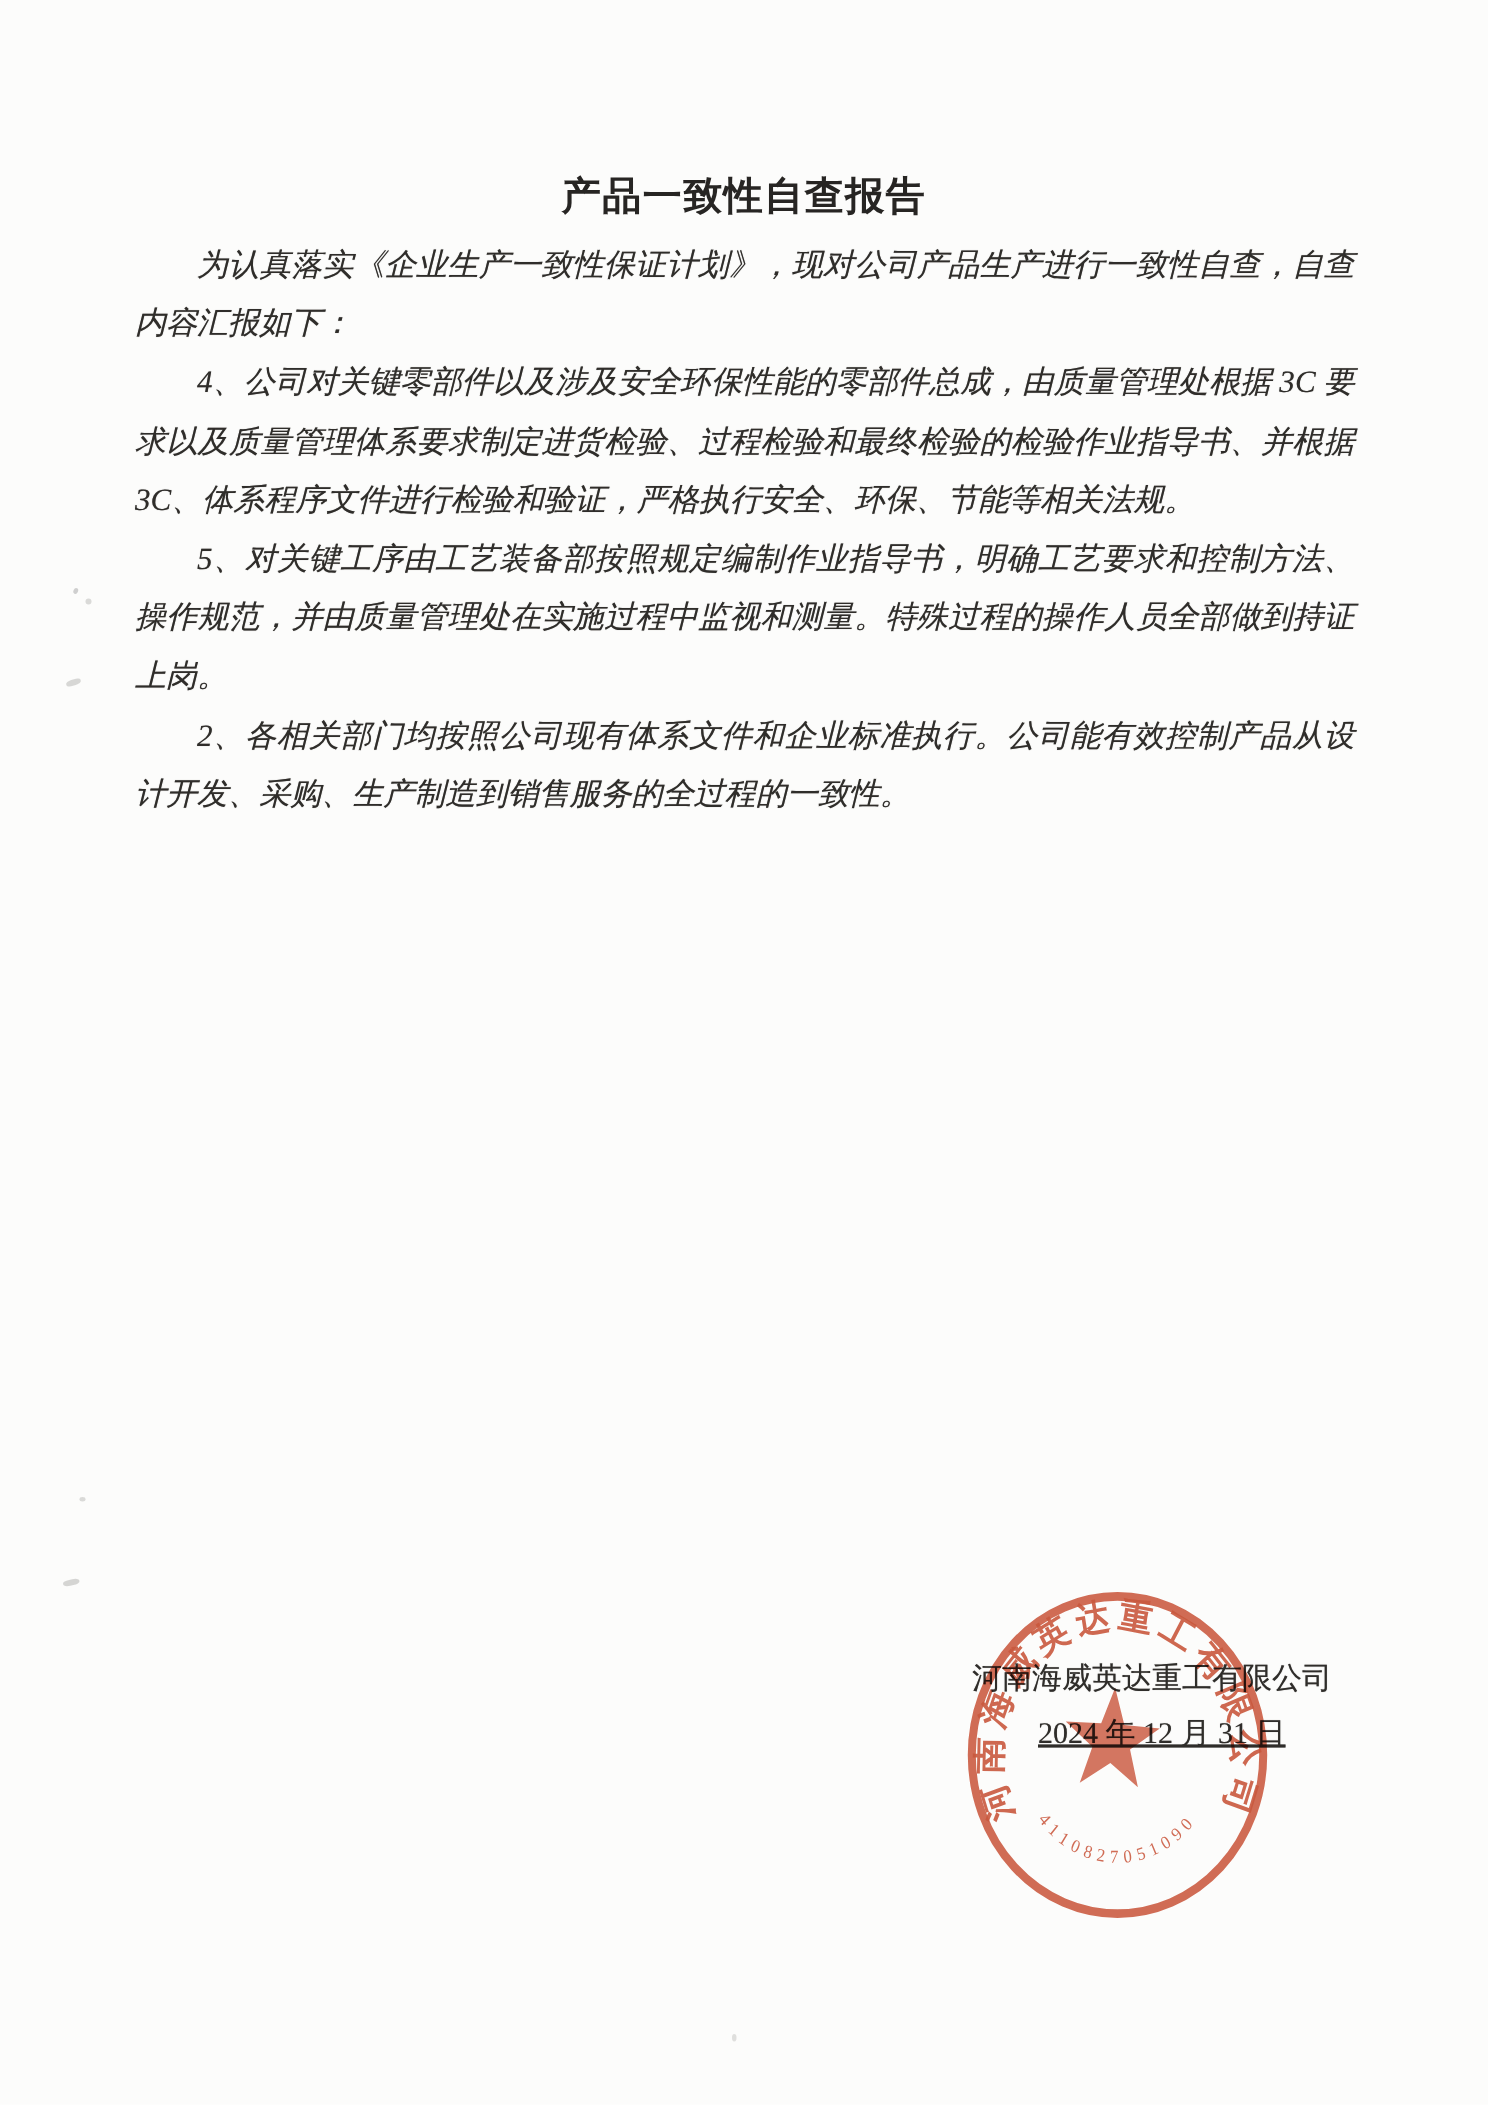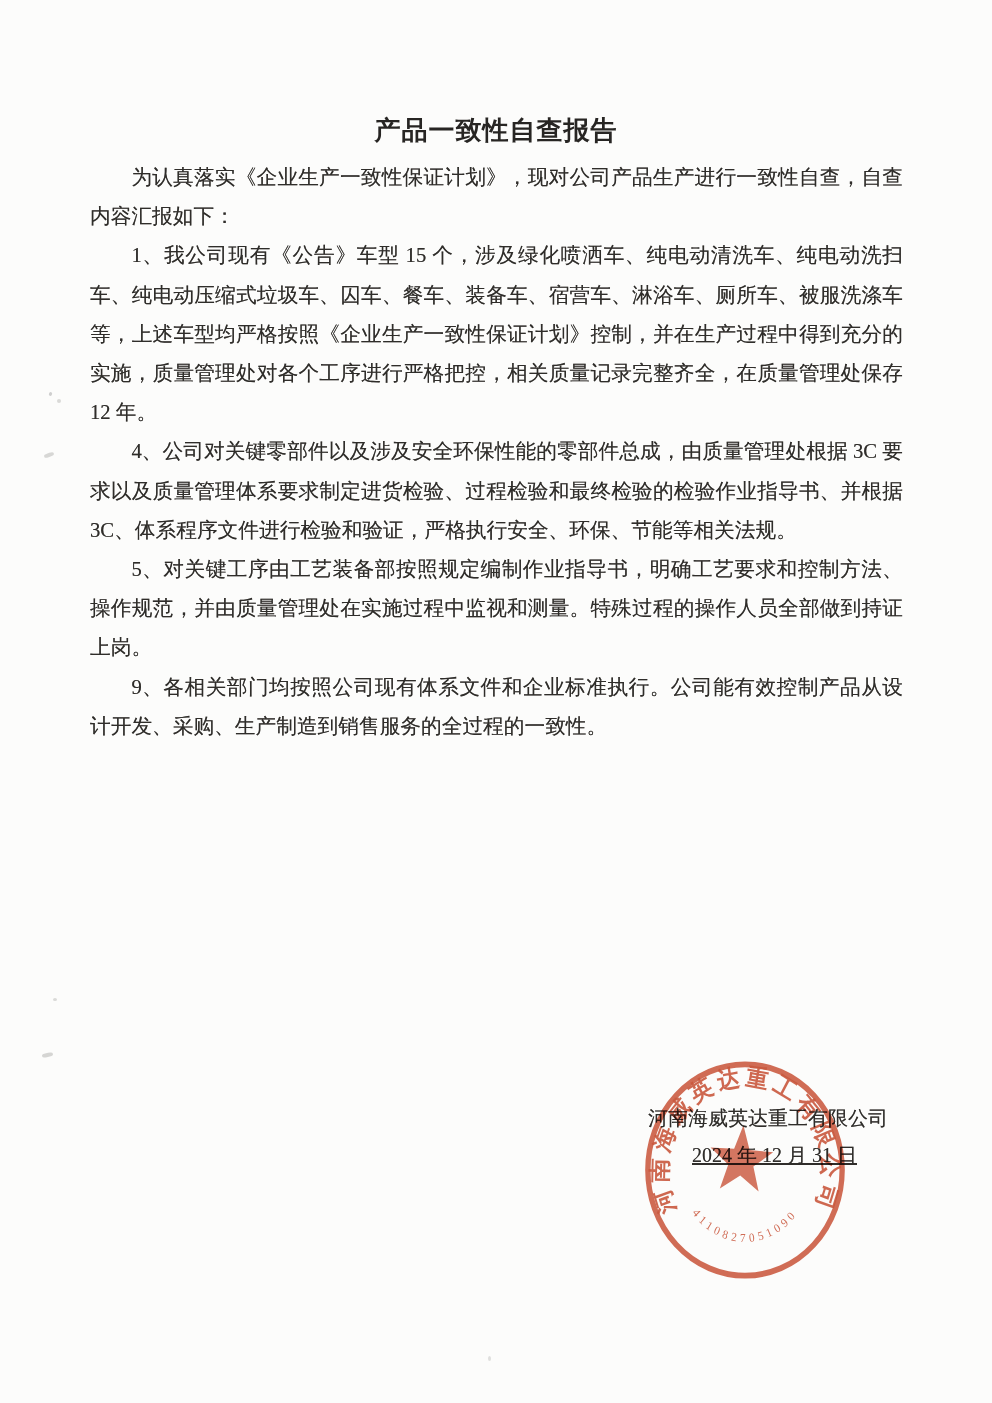--- a/index.html
+++ b/index.html
@@ -11,20 +11,21 @@
   .doc-title{
     position:absolute;top:113px;left:0;width:992px;
     text-align:center;font-size:26px;font-weight:600;
     color:#272523;letter-spacing:1px;
   }
   .doc-body{
     position:absolute;left:90px;top:158px;width:813px;
     font-size:20.7px;line-height:39.2px;color:#2f2d2a;
     text-align:justify;text-justify:inter-ideograph;
     text-shadow:0 0 0.5px rgba(40,38,35,.55);
+    font-style:italic;
   }
   .doc-body p{margin:0;text-indent:2em;}
   .sig-company{
     position:absolute;left:648px;top:1105px;
     font-size:20px;color:#2f2d2a;white-space:nowrap;
     text-shadow:0 0 0.5px rgba(40,38,35,.55);
   }
   .sig-date{
     position:absolute;left:692px;top:1142px;
     font-size:20px;color:#2f2d2a;white-space:nowrap;
@@ -45,24 +46,23 @@
   .a5{left:488px;top:1356px;width:3px;height:5px;opacity:.3;}
 </style>
 </head>
 <body>
 
 <div class="doc-title">产品一致性自查报告</div>
 
 <div class="doc-body">
 
 <p>为认真落实《企业生产一致性保证计划》，现对公司产品生产进行一致性自查，自查内容汇报如下：</p>
-    <p>1、我公司现有《公告》车型 15 个，涉及绿化喷洒车、纯电动清洗车、纯电动洗扫车、纯电动压缩式垃圾车、囚车、餐车、装备车、宿营车、淋浴车、厕所车、被服洗涤车等，上述车型均严格按照《企业生产一致性保证计划》控制，并在生产过程中得到充分的实施，质量管理处对各个工序进行严格把控，相关质量记录完整齐全，在质量管理处保存 12 年。</p>
     <p>4、公司对关键零部件以及涉及安全环保性能的零部件总成，由质量管理处根据 3C 要求以及质量管理体系要求制定进货检验、过程检验和最终检验的检验作业指导书、并根据 3C、体系程序文件进行检验和验证，严格执行安全、环保、节能等相关法规。</p>
     <p>5、对关键工序由工艺装备部按照规定编制作业指导书，明确工艺要求和控制方法、操作规范，并由质量管理处在实施过程中监视和测量。特殊过程的操作人员全部做到持证上岗。</p>
-    <p>9、各相关部门均按照公司现有体系文件和企业标准执行。公司能有效控制产品从设计开发、采购、生产制造到销售服务的全过程的一致性。</p>
+    <p>2、各相关部门均按照公司现有体系文件和企业标准执行。公司能有效控制产品从设计开发、采购、生产制造到销售服务的全过程的一致性。</p>
   </div>
 
 <div class="sig-company">河南海威英达重工有限公司</div>
 <div class="sig-date">2024 年 12 月 31 日</div>
 
 <svg class="seal" viewBox="0 0 210 210" preserveAspectRatio="none" xmlns="http://www.w3.org/2000/svg">
   <circle cx="105" cy="105" r="100" fill="none" stroke="#c84a2e" stroke-width="5.5" stroke-opacity="0.88"></circle>
   <polygon points="103.4,62.6 109.7,86.1 134,88.3 113.6,101.6 119,125.3 100.1,110.1 79.1,122.5 87.8,99.8 69.5,83.8 93.8,85" fill="#c84a2e" fill-opacity="0.82"></polygon>
   <defs>
     <path id="ringTextPath" d="M 35.7 145 A 80 80 0 1 1 174.3 145" fill="none"></path>

